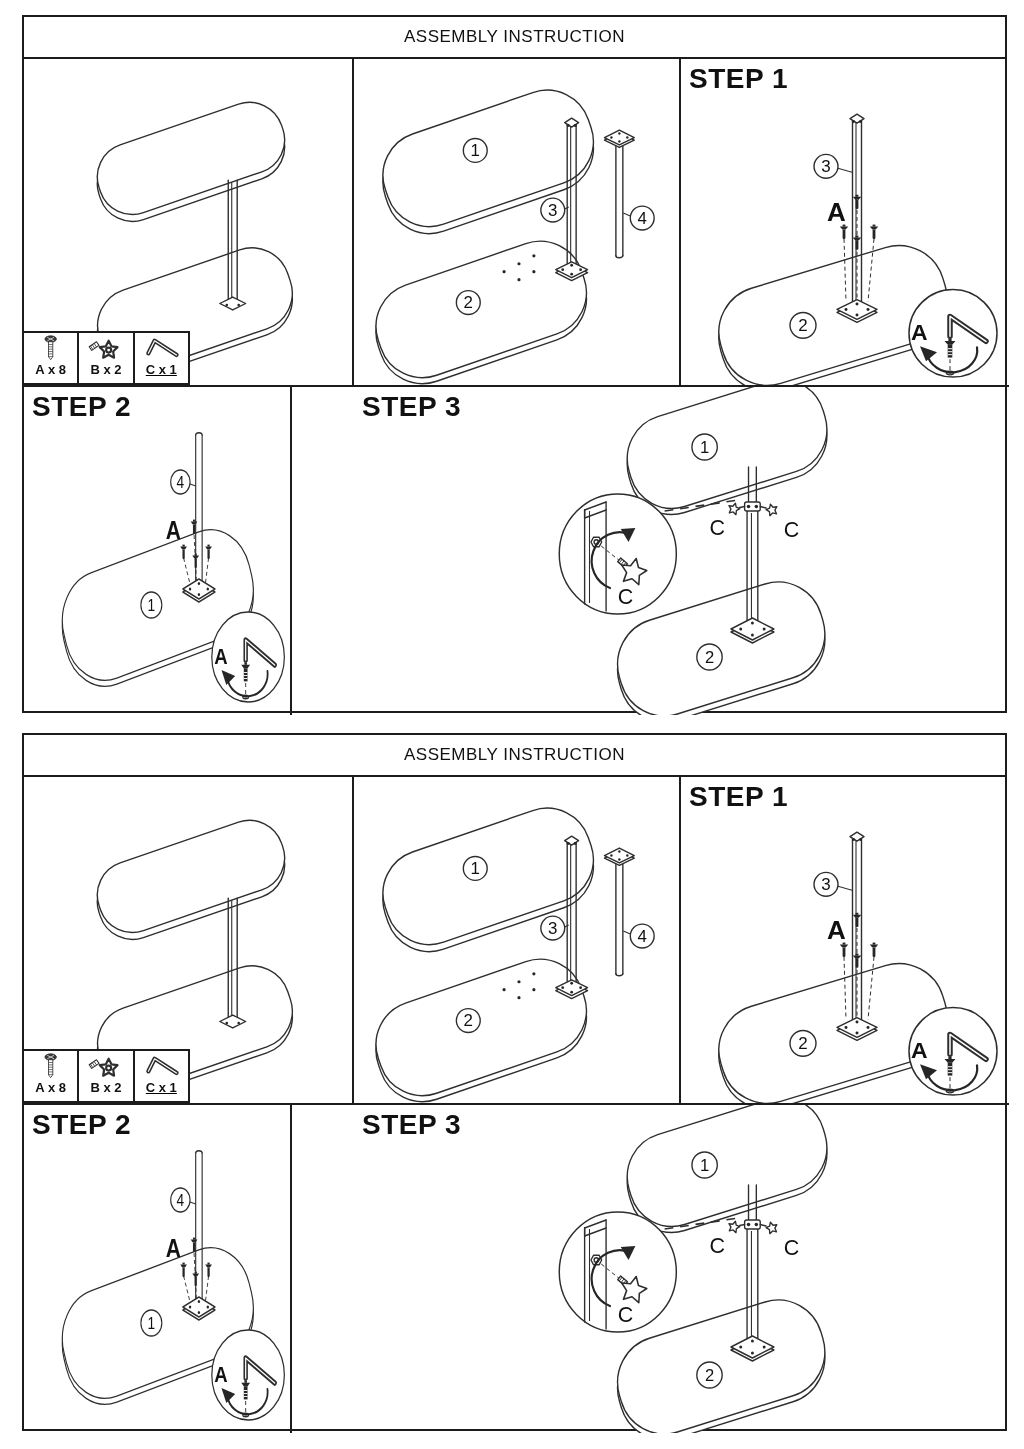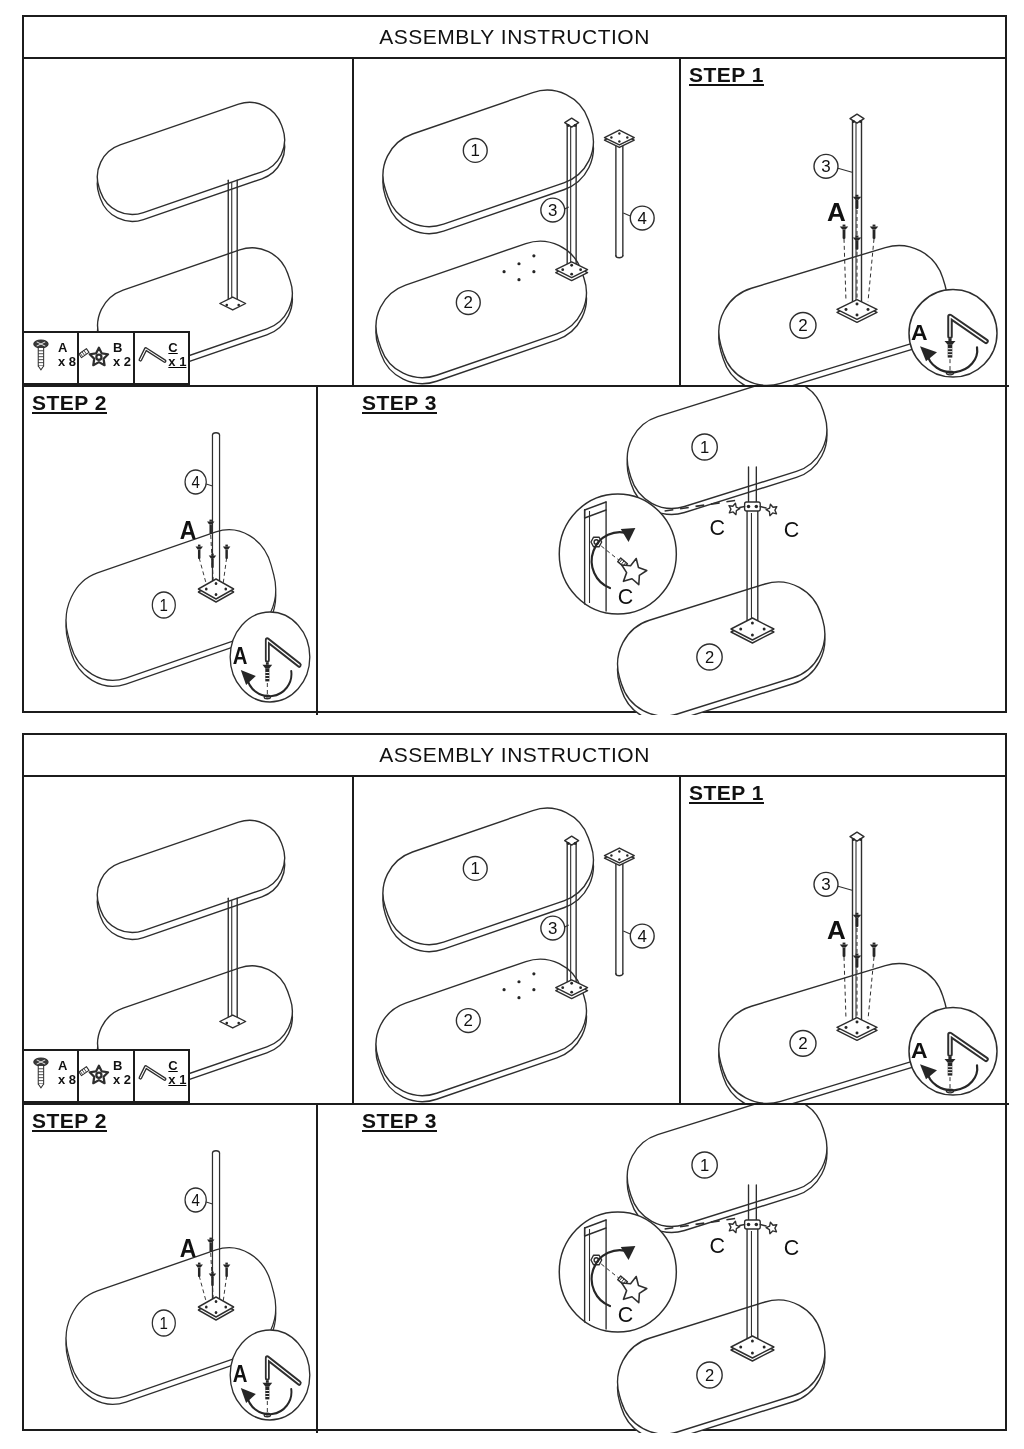--- a/index.html
+++ b/index.html
@@ -2,32 +2,32 @@
 <html><head>
 <meta charset="utf-8">
 <style>
   html,body{margin:0;padding:0;background:#ffffff;}
   #page{position:relative;width:1024px;height:1449px;background:#ffffff;overflow:hidden;
         font-family:"Liberation Sans",sans-serif;}
   .sheet{position:absolute;left:22px;width:985px;height:698px;border:2px solid #1c1c1c;
          background:#fff;box-sizing:border-box;}
   .title-row{position:absolute;left:0;top:0;width:100%;height:40px;border-bottom:2px solid #1c1c1c;
          display:flex;align-items:center;justify-content:center;}
-  .title{font-size:21px;font-weight:400;color:#111;letter-spacing:.5px;}
+  .title{font-size:17px;font-weight:400;color:#111;letter-spacing:.5px;}
   .cell{position:absolute;box-sizing:border-box;}
   .c-product{left:0;top:42px;width:330px;height:328px;border-right:2px solid #1c1c1c;border-bottom:2px solid #1c1c1c;}
   .c-parts{left:330px;top:42px;width:327px;height:328px;border-right:2px solid #1c1c1c;border-bottom:2px solid #1c1c1c;}
   .c-step1{left:657px;top:42px;width:328px;height:328px;border-bottom:2px solid #1c1c1c;}
-  .c-step2{left:0;top:370px;width:294px;height:328px;border-right:2px solid #1c1c1c;}
+  .c-step2{left:0;top:370px;width:268px;height:328px;border-right:2px solid #1c1c1c;}
   .c-step3{left:330px;top:370px;width:655px;height:328px;padding-left:16px;}
   .cell svg{display:block;width:100%;height:100%;}
-  .step-lbl{position:absolute;top:4px;left:8px;font-size:21px;font-weight:600;color:#111;letter-spacing:.5px;z-index:3;text-decoration:underline;}
+  .step-lbl{position:absolute;top:4px;left:8px;font-size:28px;font-weight:600;color:#111;letter-spacing:.5px;z-index:3;}
   .legend{position:absolute;left:0;top:272px;width:166px;height:54px;border:2px solid #1c1c1c;border-left:none;
           display:flex;background:#fff;z-index:2;box-sizing:border-box;}
-  .legend-cell{flex:1;border-right:2px solid #1c1c1c;display:flex;align-items:center;
+  .legend-cell{flex:1;border-right:2px solid #1c1c1c;display:flex;flex-direction:column;align-items:center;
           justify-content:flex-start;padding-bottom:6px;box-sizing:border-box;}
   .legend-cell:last-child{border-right:none;text-decoration:underline;}
   .legend-lbl{font-size:13px;font-weight:700;color:#111;line-height:1.1;}
   
   .ln{fill:none;stroke:#2e2e2e;stroke-width:1.4;stroke-linejoin:round;stroke-linecap:round;}
   .fw{fill:#ffffff;stroke:#2e2e2e;stroke-width:1.4;stroke-linejoin:round;}
   .fd{fill:#262626;stroke:none;}
   .ldr{stroke:#2e2e2e;stroke-width:1.1;fill:none;}
   .dash{fill:none;stroke:#2e2e2e;stroke-width:1;stroke-dasharray:4 3;}
   .dash2{fill:none;stroke:#2e2e2e;stroke-width:1.6;stroke-dasharray:9 7;}

